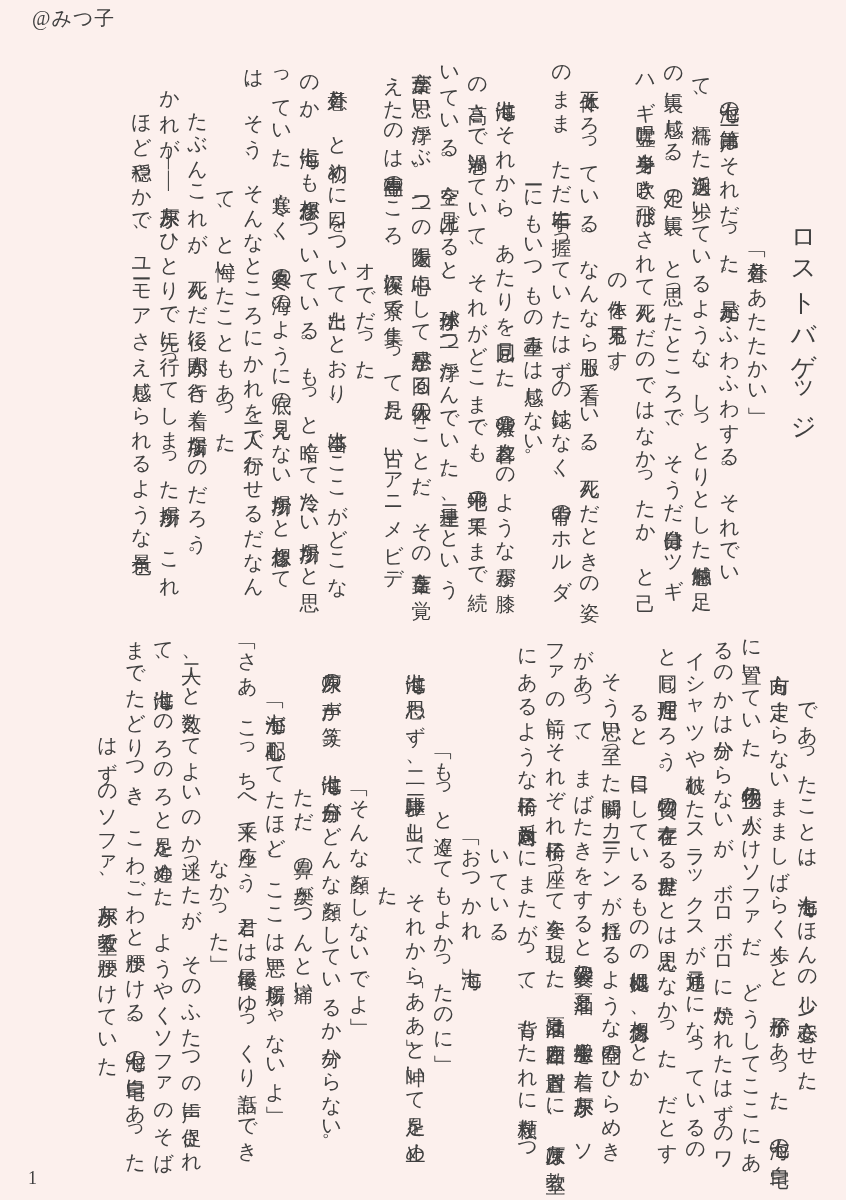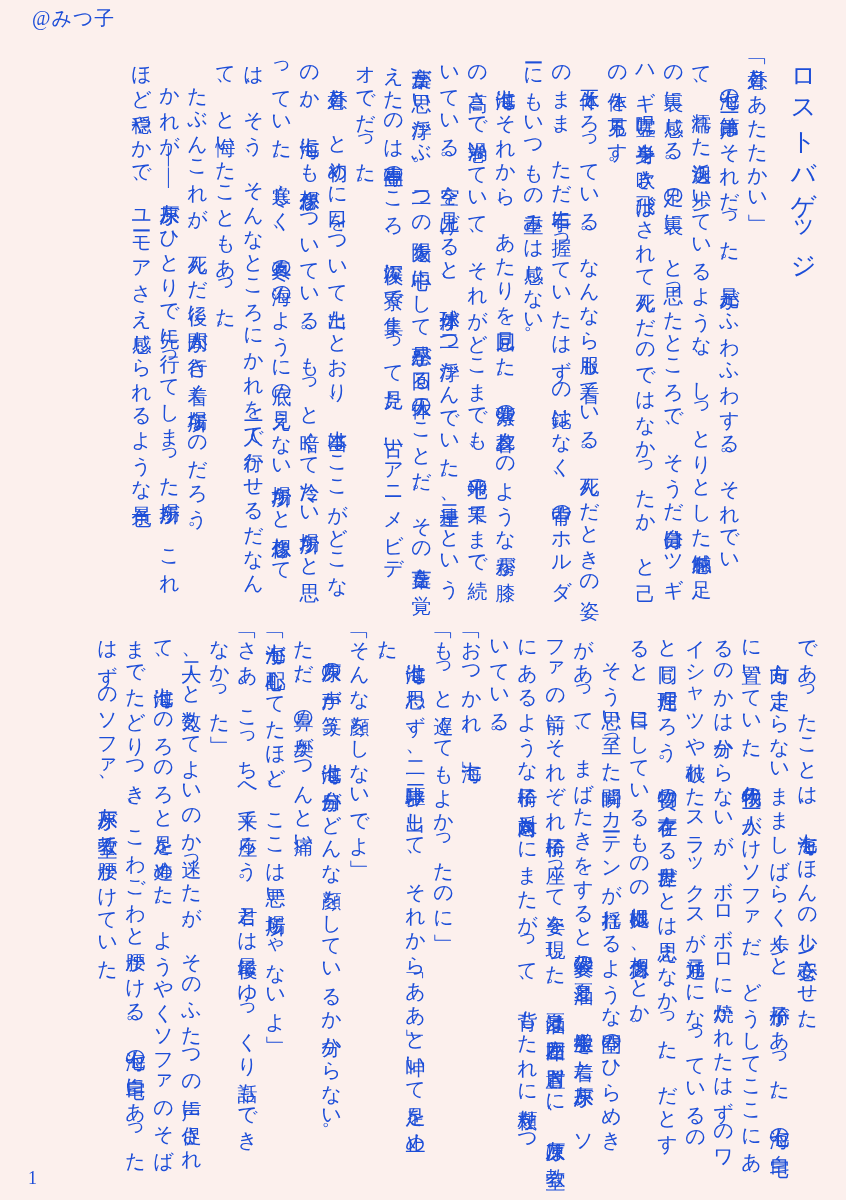--- a/index.html
+++ b/index.html
@@ -49,21 +49,21 @@
     font-weight: normal;
     font-size: 25px;
     line-height: 38px;
     letter-spacing: 2.5px;
     margin-block-end: 12px;
   }
 </style>
 </head>
 <body>
 
-<div class="page" style="background: rgb(252, 240, 237); color: #1d4ed8;">
+<div class="page" style="background: rgb(252, 240, 237); color: #404040; text-align: center;">
 
   <div class="handle">@みつ子</div>
 
   <div class="dan dan-top">
     <h1 class="story-title">ロストバゲッジ</h1>
     <p>「意外とあたたかい」</p>
     <p>　七海の第一声はそれだった。足元がふわふわする。それでいて、濡れた浜辺を歩いているような、しっとりとした感触を足の裏に感じる。足の裏に、と思ったところで、そうだ自分はツギハギ呪霊に半身を吹き飛ばされて死んだのではなかったか、と己の体を見下ろす。</p>
     <p>　五体そろっている。なんなら服も着ている。死んだときの姿のまま、ただ右手に握っていたはずの鉈はなく、背中のホルダーにもいつもの重みは感じない。</p>
     <p>　七海はそれから、あたりを見回した。薄紫の夕暮れのような霧が膝の高さで渦巻いていて、それがどこまでも、地平の果てまで続いている。空を見上げると、球体が二つ浮かんでいた。二連星、という言葉が思い浮かぶ。二つの太陽を中心にして惑星が回る天体のことだ。その言葉を覚えたのは高専生のころ、深夜に寮で集まって見た、古いアニメビデオでだった。</p>
     <p>　意外と、と初めに口をついて出たとおり、本当はここがどこなのか、七海にも想像がついている。もっと暗くて冷たい場所かと思っていた。寒々しく、真冬の海のように底の見えない場所かと想像しては、そう、そんなところにかれを一人で行かせるだなんて、と悔いたこともあった。</p>

